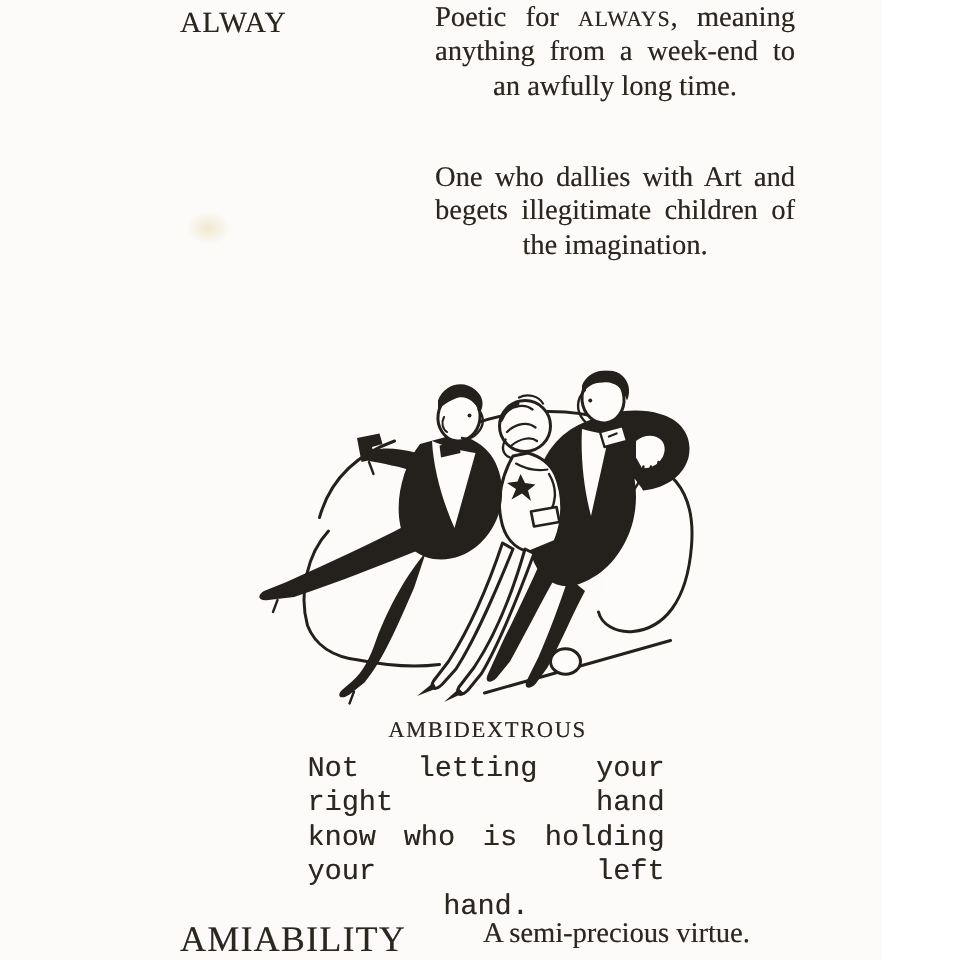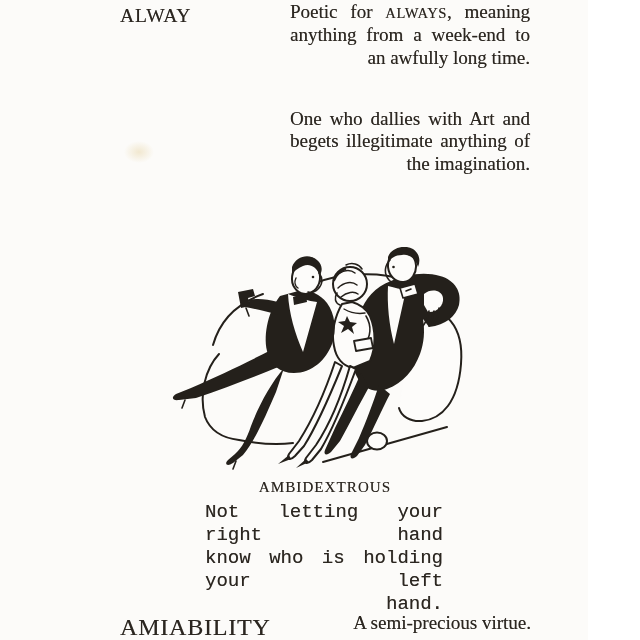--- a/index.html
+++ b/index.html
@@ -10,21 +10,21 @@
     text-shadow:0.2px 0.2px 0.3px rgba(43,38,32,0.55);
   }
   .term {
     position:absolute; font-size:19.5px; letter-spacing:0.8px;
     white-space:nowrap; line-height:1;
   }
   .def {
     position:absolute; font-size:19px; line-height:22.4px;
   }
   .def .jline { text-align:justify; text-align-last:justify; }
-  .def .lline { text-align:right; }
+  .def .lline { text-align:center; }
   .sc { font-size:14.5px; letter-spacing:0.6px; }
   .heading {
     position:absolute; font-size:15px; letter-spacing:1.1px;
     text-align:center; line-height:1; white-space:nowrap;
   }
   .caption { line-height:23px; }
   .illustration { position:absolute; }
   .stain {
     position:absolute; border-radius:50%;
     background:radial-gradient(closest-side, rgba(224,200,140,0.38), rgba(224,200,140,0));
@@ -39,21 +39,21 @@
 
   <div class="term" style="left:120px; top:6px;">ALWAY</div>
   <div class="def" style="left:290px; top:1px; width:240px;">
     <div class="jline"><span>Poetic for </span><span class="sc">ALWAYS</span><span>, meaning</span></div>
     <div class="jline">anything from a week-end to</div>
     <div class="lline">an awfully long time.</div>
   </div>
 
   <div class="def" style="left:290px; top:108px; width:240px;">
     <div class="jline">One who dallies with Art and</div>
-    <div class="jline">begets illegitimate anything of</div>
+    <div class="jline">begets illegitimate children of</div>
     <div class="lline">the imagination.</div>
   </div>
 
   <div class="illustration" style="left:163px; top:247px; width:322px; height:225px;" role="img" aria-label="Pen-and-ink drawing of two men in black evening dress seated on a sofa on either side of a fair-haired woman in a light dress">
     <svg viewBox="0 0 322 225" width="322" height="225" xmlns="http://www.w3.org/2000/svg">
 
       <g fill="none" stroke="#24201b" stroke-width="2" stroke-linecap="round" stroke-linejoin="round">
         <path d="M150 37 C 175 26 215 24 242 33"></path>
         <path d="M50 98 C 57 73 75 56 100 47"></path>
         <path d="M252 62 C 283 58 301 80 298 117 C 295 155 279 172 259 174 C 247 175 238 169 236 161" fill="#fdfcfa"></path>

